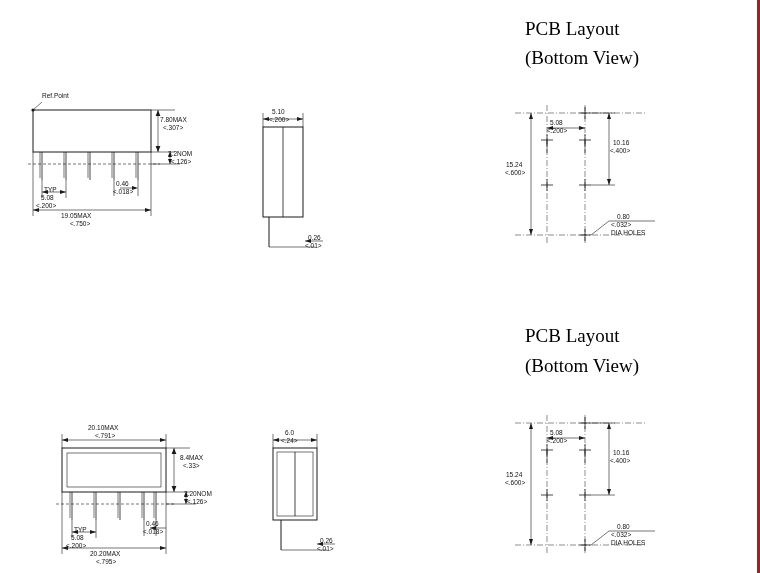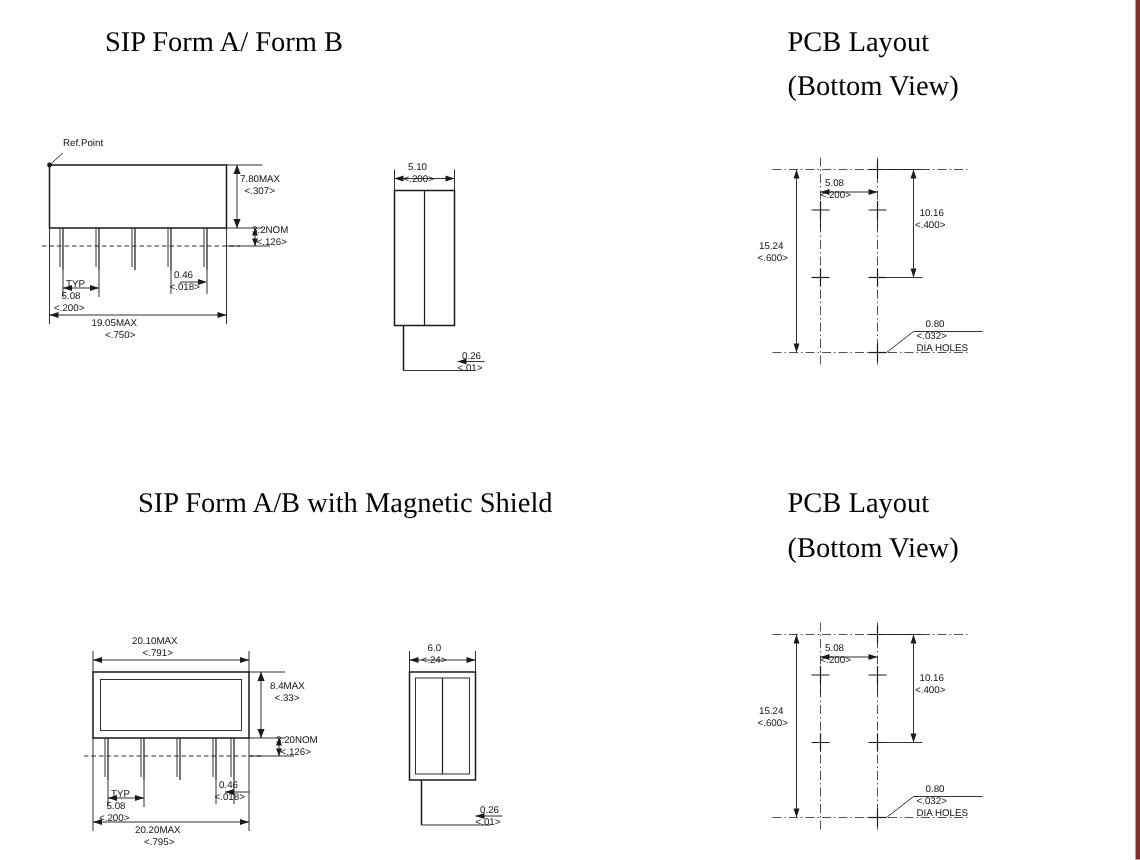--- a/index.html
+++ b/index.html
@@ -45,24 +45,22 @@
   .fillw{fill:#ffffff;stroke:#1a1a1a;stroke-width:1;}
   .dim{stroke:#1a1a1a;stroke-width:0.6;fill:none;}
   .arrowhead{fill:#1a1a1a;}
   .cl{stroke:#1a1a1a;stroke-width:0.5;fill:none;stroke-dasharray:6 2 1 2;}
 </style>
 </head>
 <body>
 
 <div class="page">
 
-  <div class="title t1">SIP Form A/ Form B</div>
   <div class="title t2">PCB Layout</div>
   <div class="title t2b">(Bottom View)</div>
-  <div class="title t3">SIP Form A/B with Magnetic Shield</div>
   <div class="title t4">PCB Layout</div>
   <div class="title t4b">(Bottom View)</div>
 
   <div class="panel" style="left:20px;top:88px;width:215px;height:155px;">
     <svg width="215" height="155" viewBox="0 0 215 155">
 
       <rect class="fillw" x="13" y="22" width="118" height="42"></rect>
 
       <path class="thin" d="M13 22 L22 14"></path>
       <circle cx="13" cy="22" r="1.6" fill="#1a1a1a"></circle>

